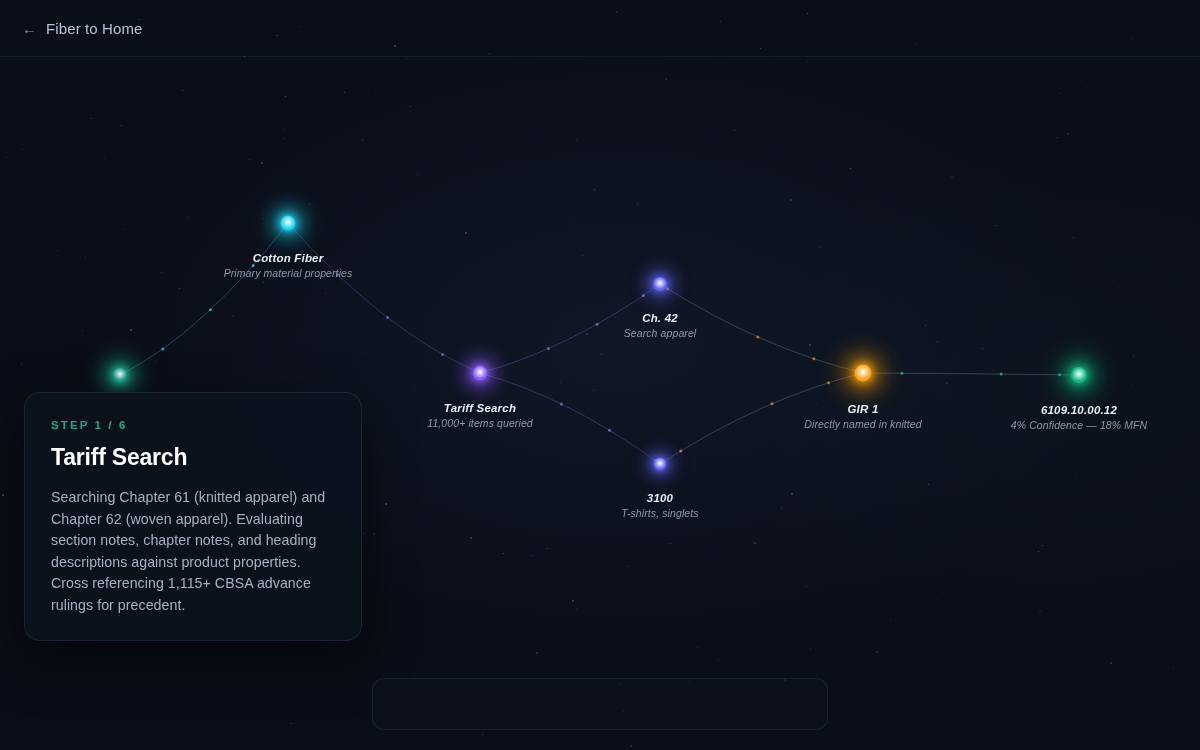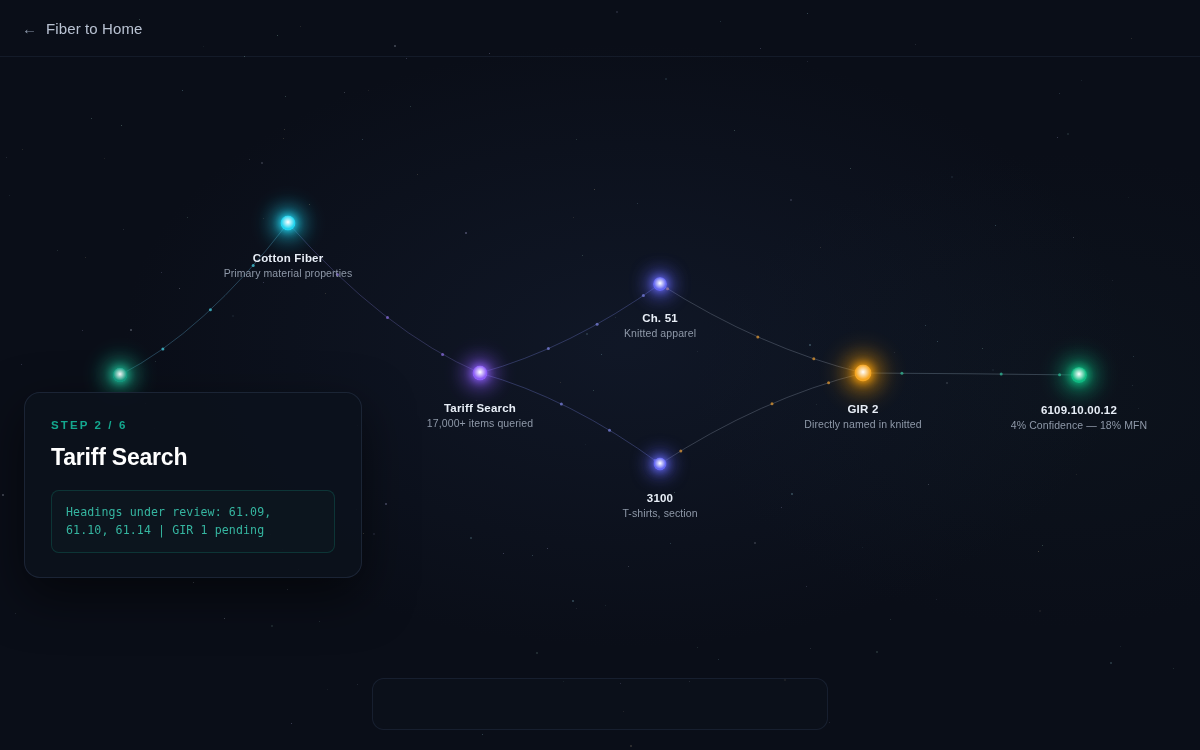--- a/index.html
+++ b/index.html
@@ -33,21 +33,21 @@
   .back-link {
     margin-left: 22px;
     color: #b9c2d2; font-size: 15px; letter-spacing: .1px;
     background:none; border:none; cursor:pointer;
     display:flex; align-items:center; gap:9px;
     font-family:"Liberation Sans", sans-serif;
   }
   .back-link .arrow { color:#8c97a9; font-size:15px; line-height:1; }
 
   
-  #stage { position:absolute; inset:0; z-index:10; }
+  #stage { position:absolute; inset:0; z-index:10;font-style:italic; }
   #edges { position:absolute; inset:0; }
 
   .node { position:absolute; transform:translate(-50%,-50%); z-index:12; }
   .node-hit { position:absolute; left:50%; top:50%; transform:translate(-50%,-50%);
               width:54px; height:54px; border-radius:50%; cursor:pointer; }
   .halo {
     position:absolute; left:50%; top:50%; transform:translate(-50%,-50%);
     border-radius:50%; pointer-events:none;
   }
   .core {
@@ -323,79 +323,79 @@
         <div class="node" style="left: 480px; top: 373px;">
           <div class="halo" style="width: 58px; height: 58px; background: rgb(139, 92, 246); opacity: 0.05; filter: blur(6px);"></div>
           <div class="halo" style="width: 43px; height: 43px; background: rgb(139, 92, 246); opacity: 0.085; filter: blur(5px);"></div>
           <div class="halo" style="width: 30px; height: 30px; background: rgb(139, 92, 246); opacity: 0.14; filter: blur(4px);"></div>
           <div class="halo" style="width: 20px; height: 20px; background: rgb(139, 92, 246); opacity: 0.26; filter: blur(3px);"></div>
           <div class="halo" style="width: 12px; height: 12px; background: rgb(139, 92, 246); opacity: 0.48; filter: blur(2px);"></div>
           <div class="core" style="width: 15px; height: 15px; background: radial-gradient(circle at 50% 44%, rgb(255, 255, 255) 0%, rgb(139, 92, 246) 58%, rgb(139, 92, 246) 100%); box-shadow: rgb(139, 92, 246) 0px 0px 10px, rgb(139, 92, 246) 0px 0px 22px;"></div>
           <div class="node-hit"></div>
           <div class="node-label" style="top: 28.5px;">
             <div class="node-title">Tariff Search</div>
-            <div class="node-sub">17,000+ items queried</div>
+            <div class="node-sub">11,000+ items queried</div>
           </div>
         </div>
         <div class="node" style="left: 660px; top: 284px;">
           <div class="halo" style="width: 50px; height: 50px; background: rgb(99, 102, 241); opacity: 0.05; filter: blur(6px);"></div>
           <div class="halo" style="width: 37px; height: 37px; background: rgb(99, 102, 241); opacity: 0.085; filter: blur(5px);"></div>
           <div class="halo" style="width: 26px; height: 26px; background: rgb(99, 102, 241); opacity: 0.14; filter: blur(4px);"></div>
           <div class="halo" style="width: 17px; height: 17px; background: rgb(99, 102, 241); opacity: 0.26; filter: blur(3px);"></div>
           <div class="halo" style="width: 11px; height: 11px; background: rgb(99, 102, 241); opacity: 0.48; filter: blur(2px);"></div>
           <div class="core" style="width: 14px; height: 14px; background: radial-gradient(circle at 50% 44%, rgb(255, 255, 255) 0%, rgb(99, 102, 241) 58%, rgb(99, 102, 241) 100%); box-shadow: rgb(99, 102, 241) 0px 0px 10px, rgb(99, 102, 241) 0px 0px 22px;"></div>
           <div class="node-hit"></div>
           <div class="node-label" style="top: 28px;">
-            <div class="node-title">Ch. 51</div>
-            <div class="node-sub">Knitted apparel</div>
+            <div class="node-title">Ch. 42</div>
+            <div class="node-sub">Search apparel</div>
           </div>
         </div>
         <div class="node" style="left: 660px; top: 464px;">
           <div class="halo" style="width: 44px; height: 44px; background: rgb(99, 102, 241); opacity: 0.05; filter: blur(6px);"></div>
           <div class="halo" style="width: 33px; height: 33px; background: rgb(99, 102, 241); opacity: 0.085; filter: blur(5px);"></div>
           <div class="halo" style="width: 23px; height: 23px; background: rgb(99, 102, 241); opacity: 0.14; filter: blur(4px);"></div>
           <div class="halo" style="width: 15px; height: 15px; background: rgb(99, 102, 241); opacity: 0.26; filter: blur(3px);"></div>
           <div class="halo" style="width: 9px; height: 9px; background: rgb(99, 102, 241); opacity: 0.48; filter: blur(2px);"></div>
           <div class="core" style="width: 13px; height: 13px; background: radial-gradient(circle at 50% 44%, rgb(255, 255, 255) 0%, rgb(99, 102, 241) 58%, rgb(99, 102, 241) 100%); box-shadow: rgb(99, 102, 241) 0px 0px 10px, rgb(99, 102, 241) 0px 0px 22px;"></div>
           <div class="node-hit"></div>
           <div class="node-label" style="top: 27.5px;">
             <div class="node-title">3100</div>
-            <div class="node-sub">T-shirts, section</div>
+            <div class="node-sub">T-shirts, singlets</div>
           </div>
         </div>
         <div class="node" style="left: 863px; top: 373px;">
           <div class="halo" style="width: 72px; height: 72px; background: rgb(245, 158, 11); opacity: 0.05; filter: blur(6px);"></div>
           <div class="halo" style="width: 53px; height: 53px; background: rgb(245, 158, 11); opacity: 0.085; filter: blur(5px);"></div>
           <div class="halo" style="width: 37px; height: 37px; background: rgb(245, 158, 11); opacity: 0.14; filter: blur(4px);"></div>
           <div class="halo" style="width: 24px; height: 24px; background: rgb(245, 158, 11); opacity: 0.26; filter: blur(3px);"></div>
           <div class="halo" style="width: 15px; height: 15px; background: rgb(245, 158, 11); opacity: 0.48; filter: blur(2px);"></div>
           <div class="core" style="width: 17px; height: 17px; background: radial-gradient(circle at 50% 44%, rgb(255, 255, 255) 0%, rgb(245, 166, 35) 58%, rgb(245, 166, 35) 100%); box-shadow: rgb(245, 158, 11) 0px 0px 10px, rgb(245, 158, 11) 0px 0px 22px;"></div>
           <div class="node-hit"></div>
           <div class="node-label" style="top: 29.5px;">
-            <div class="node-title">GIR 2</div>
+            <div class="node-title">GIR 1</div>
             <div class="node-sub">Directly named in knitted</div>
           </div>
         </div>
         <div class="node" style="left: 1079px; top: 375px;">
           <div class="halo" style="width: 66px; height: 66px; background: rgb(16, 185, 129); opacity: 0.05; filter: blur(6px);"></div>
           <div class="halo" style="width: 49px; height: 49px; background: rgb(16, 185, 129); opacity: 0.085; filter: blur(5px);"></div>
           <div class="halo" style="width: 34px; height: 34px; background: rgb(16, 185, 129); opacity: 0.14; filter: blur(4px);"></div>
           <div class="halo" style="width: 22px; height: 22px; background: rgb(16, 185, 129); opacity: 0.26; filter: blur(3px);"></div>
           <div class="halo" style="width: 14px; height: 14px; background: rgb(16, 185, 129); opacity: 0.48; filter: blur(2px);"></div>
           <div class="core" style="width: 16px; height: 16px; background: radial-gradient(circle at 50% 44%, rgb(255, 255, 255) 0%, rgb(16, 185, 129) 58%, rgb(16, 185, 129) 100%); box-shadow: rgb(16, 185, 129) 0px 0px 10px, rgb(16, 185, 129) 0px 0px 22px;"></div>
           <div class="node-hit"></div>
           <div class="node-label" style="top: 29px;">
             <div class="node-title">6109.10.00.12</div>
             <div class="node-sub">4% Confidence — 18% MFN</div>
           </div>
         </div>
       </div>
   </div>
 
   <div class="detail-card">
-    <div class="step-label">STEP 2 / 6</div>
+    <div class="step-label">STEP 1 / 6</div>
     <div class="card-title">Tariff Search</div>
-    <div class="card-code">Headings under review: 61.09, 61.10, 61.14 | GIR 1 pending</div>
+    <div class="card-body">Searching Chapter 61 (knitted apparel) and Chapter 62 (woven apparel). Evaluating section notes, chapter notes, and heading descriptions against product properties. Cross referencing 1,115+ CBSA advance rulings for precedent.</div>
   </div>
 
   <div class="bottom-panel"></div>
 
 </div>
 
 </body></html>

